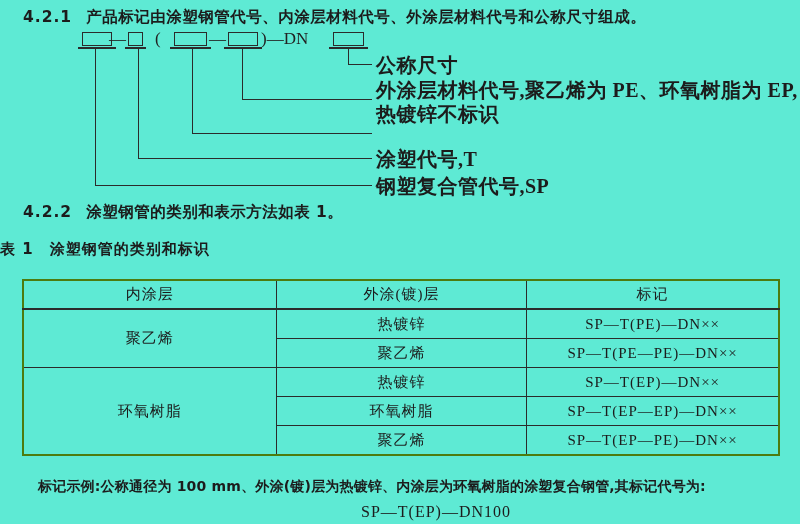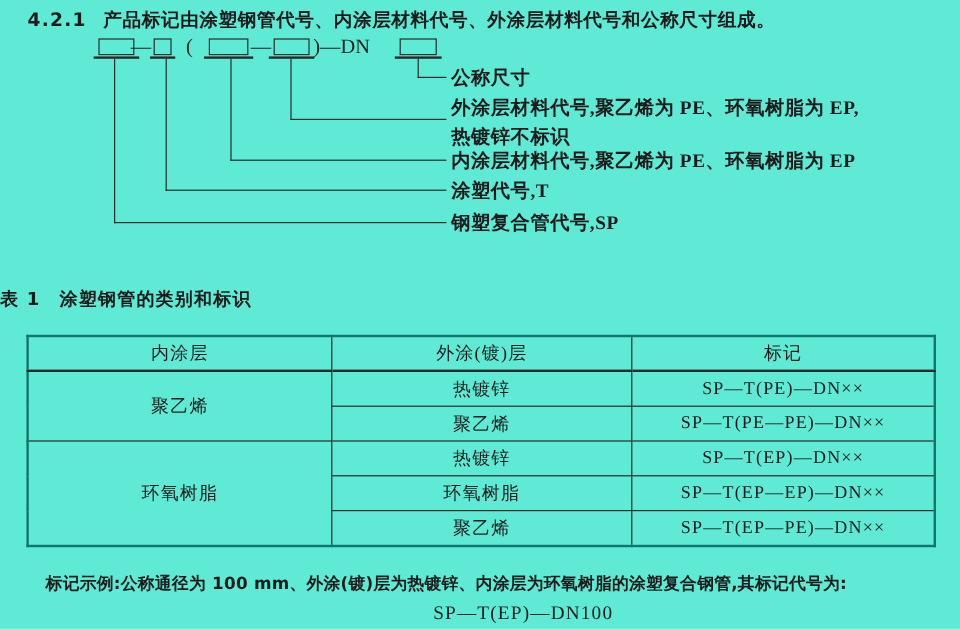--- a/index.html
+++ b/index.html
@@ -32,21 +32,21 @@
     font-family:"Liberation Serif", serif;white-space:nowrap;color:#222;
   }
   .conn{
     position:absolute;
     border-left:1.5px solid #2b2b2b;
     border-bottom:1.5px solid #2b2b2b;
     box-sizing:border-box;
   }
   .dlabel{
     position:absolute;left:376px;
-    font-size:16px;line-height:17px;font-weight:600;
+    font-size:20px;line-height:17px;font-weight:600;
     white-space:nowrap;letter-spacing:0.5px;
   }
   
   #tbl-title{
     position:absolute;left:0;top:240px;width:800px;
     text-align:left;font-family:"DejaVu Sans", sans-serif;
     font-weight:bold;font-size:15px;letter-spacing:1px;
   }
   #tbl-title .t2{margin-left:16px;}
   
@@ -54,21 +54,21 @@
     position:absolute;left:22px;top:279px;
     border-collapse:collapse;table-layout:fixed;
     width:758px;
   }
   #tbl th,#tbl td{
     border:1px solid #2b2b2b;
     text-align:center;vertical-align:middle;
     font-size:15px;font-weight:normal;padding:0;
     letter-spacing:1px;
   }
-  #tbl{border:2px solid #0f766e;padding-left:40px;}
+  #tbl{border:2px solid #4d7c0f;padding-left:40px;}
   #tbl thead th{height:27px;border-bottom:2px solid #2b2b2b;}
   #tbl tbody td{height:28px;}
   #tbl .group-sep td, #tbl .group-sep th{border-top:1.5px solid #2b2b2b;}
   .mark{font-family:"Liberation Serif", serif;letter-spacing:0.5px;}
   
   #example{
     position:absolute;left:38px;top:478px;
     font-family:"DejaVu Sans", sans-serif;font-weight:bold;
     font-size:14px;white-space:nowrap;letter-spacing:0.2px;
   }
@@ -113,25 +113,27 @@
 
     <div class="conn" style="left:348px;top:19px;width:24px;height:16px;"></div>
     <div class="conn" style="left:242px;top:19px;width:130px;height:51px;"></div>
     <div class="conn" style="left:192px;top:19px;width:180px;height:85px;"></div>
     <div class="conn" style="left:138px;top:19px;width:234px;height:110px;"></div>
     <div class="conn" style="left:95px;top:19px;width:277px;height:137px;"></div>
 
     <span class="dlabel" style="top:27px;">公称尺寸</span>
     <span class="dlabel" style="top:76px;">热镀锌不标识</span>
     <span class="dlabel" style="top:52px;">外涂层材料代号,聚乙烯为 PE、环氧树脂为 EP,</span>
-    <span class="dlabel" style="top:96px;">内涂层材料代号,聚乙烯为 PE、环氧树脂为 EP</span>
     <span class="dlabel" style="top:121px;">涂塑代号,T</span>
     <span class="dlabel" style="top:148px;">钢塑复合管代号,SP</span>
   </div>
 
+  <div class="sec" style="top:203px;">
+    <span class="sec-num">4.2.2</span><span class="sec-text">涂塑钢管的类别和表示方法如表 1。</span>
+  </div>
 
   <div id="tbl-title">
     <span class="t1">表 1</span><span class="t2">涂塑钢管的类别和标识</span>
   </div>
 
   <table id="tbl">
     <thead>
       <tr>
         <th style="width:33.3%;">内涂层</th>
         <th style="width:33.0%;">外涂(镀)层</th>

